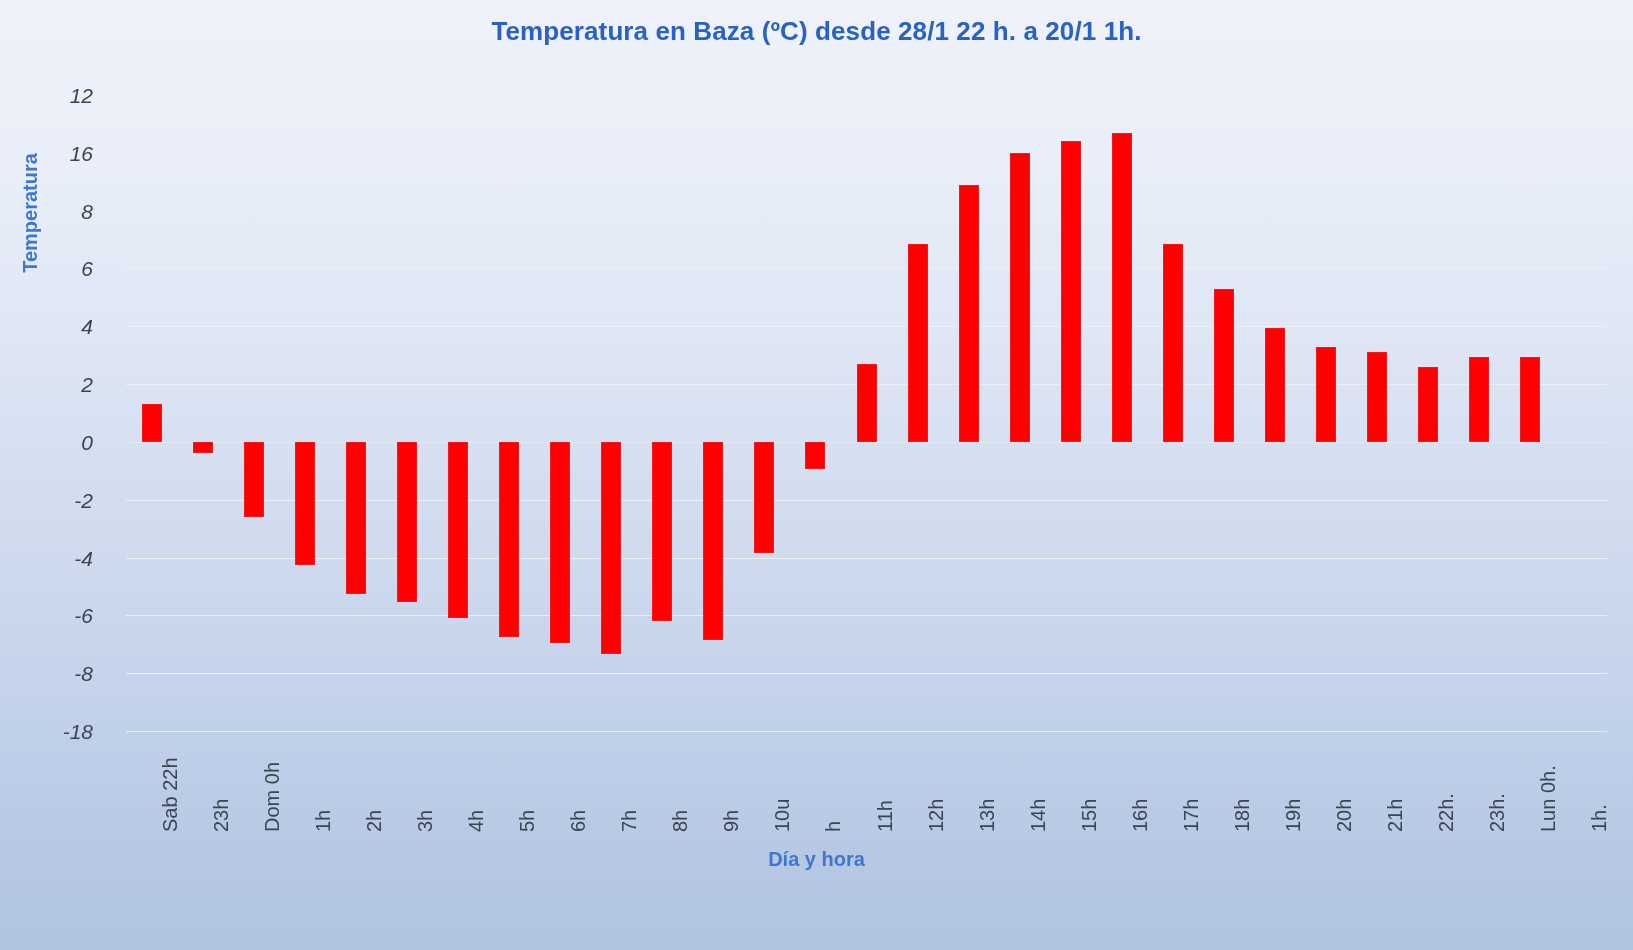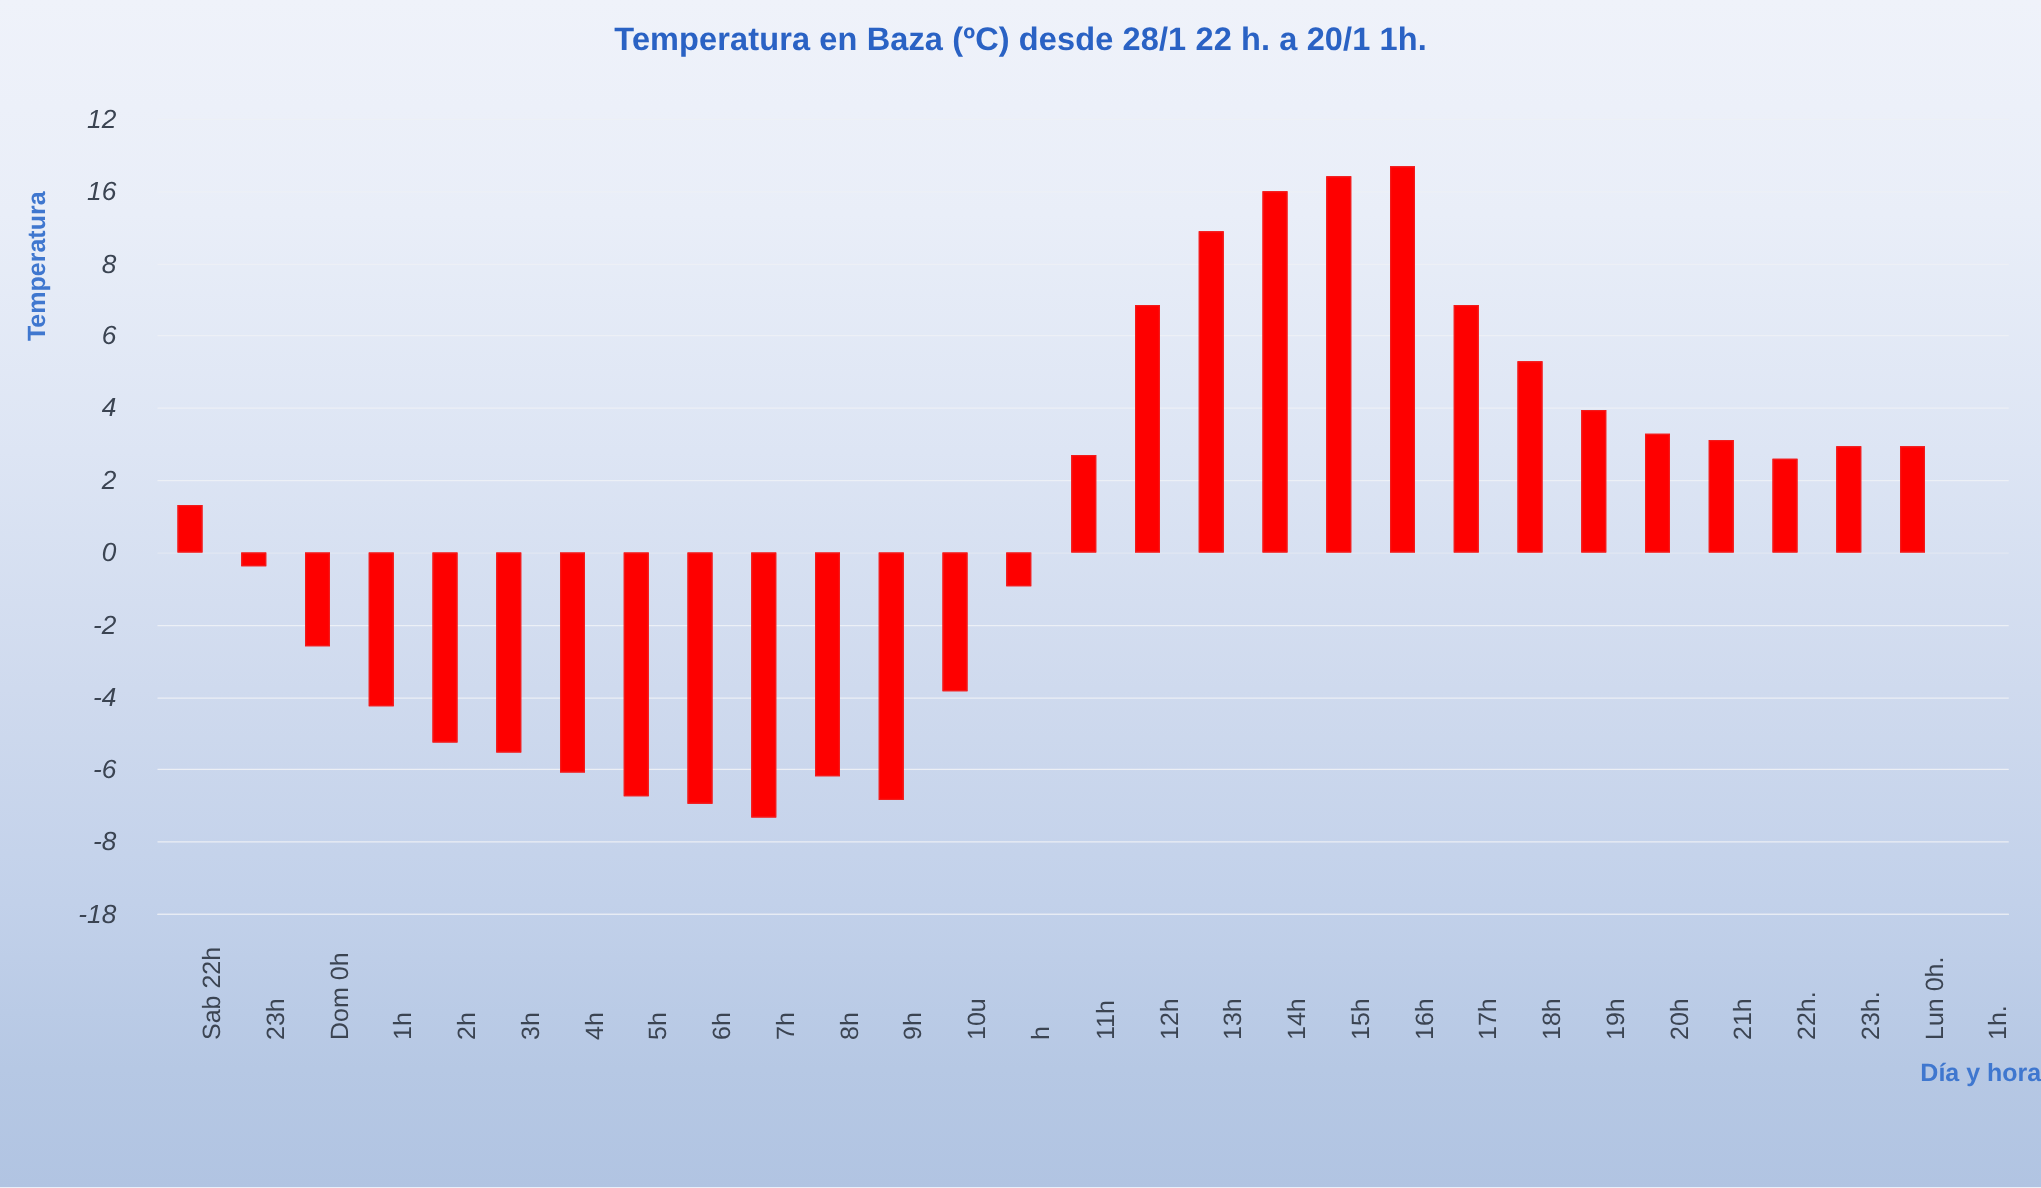--- a/index.html
+++ b/index.html
@@ -48,21 +48,21 @@
     font-size: 20px;
     font-weight: bold;
     color: #3f77cf;
     white-space: nowrap;
   }
   #xlabel {
     position: absolute;
     left: 0;
     top: 848px;
     width: 1633px;
-    text-align: right;
+    text-align: center;
     font-size: 20px;
     font-weight: bold;
     color: #3f77cf;
     white-space: nowrap;
   }
 
   
   #plot {
     position: absolute;
     left: 126px;

